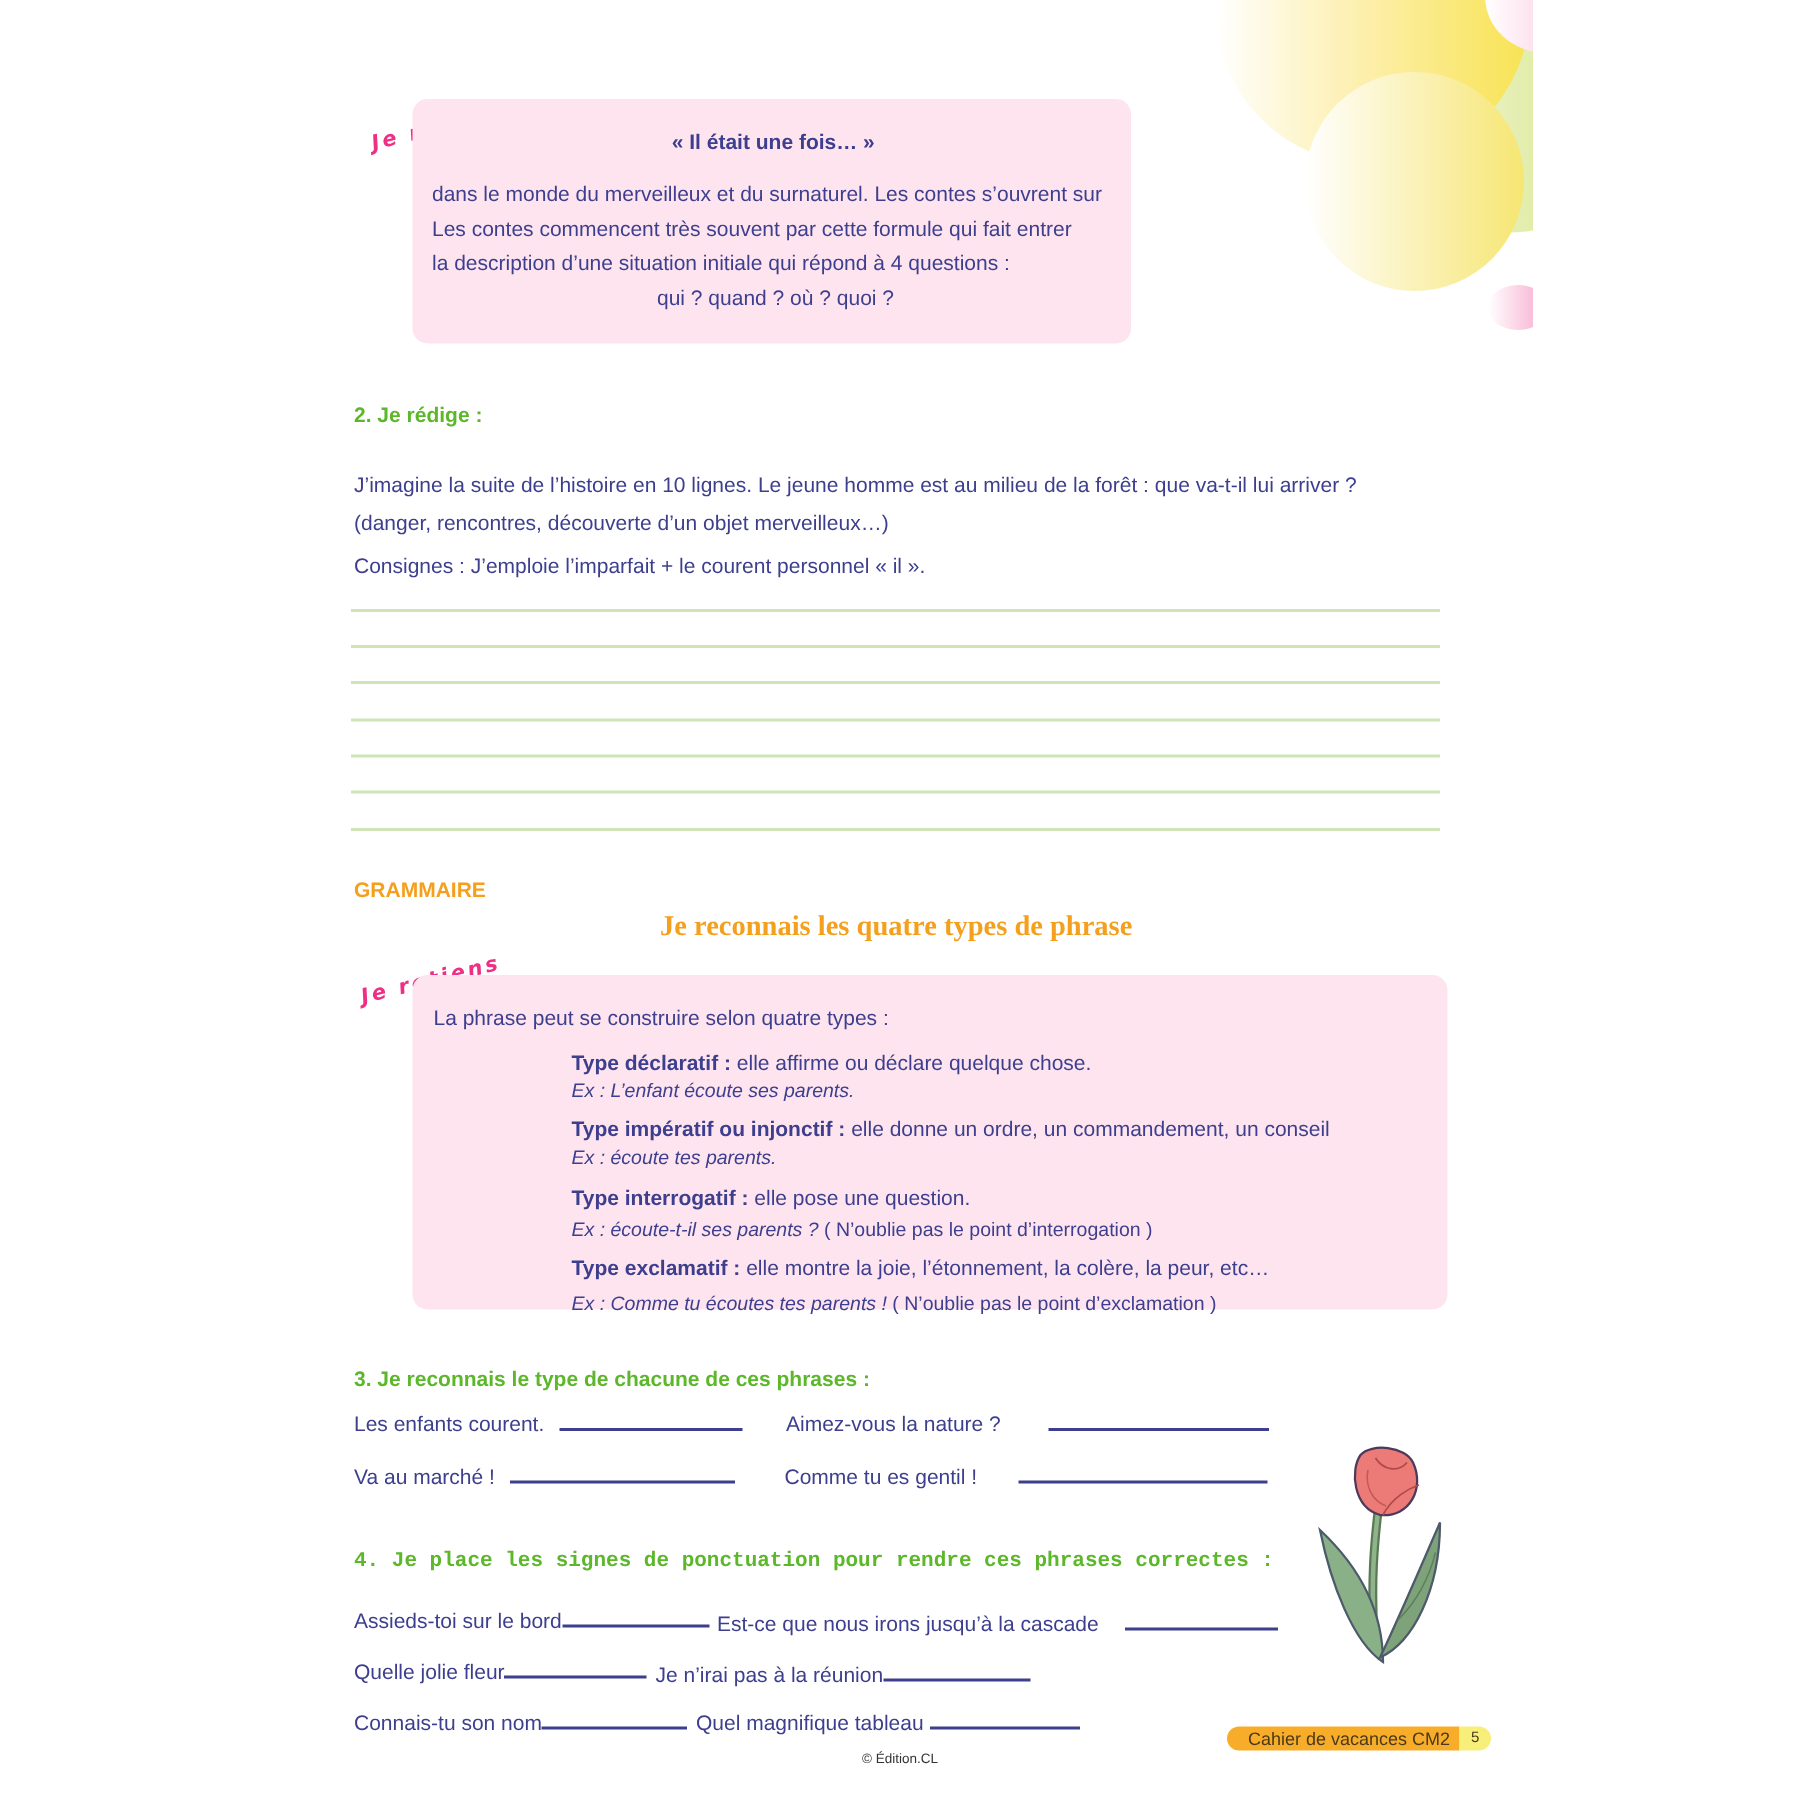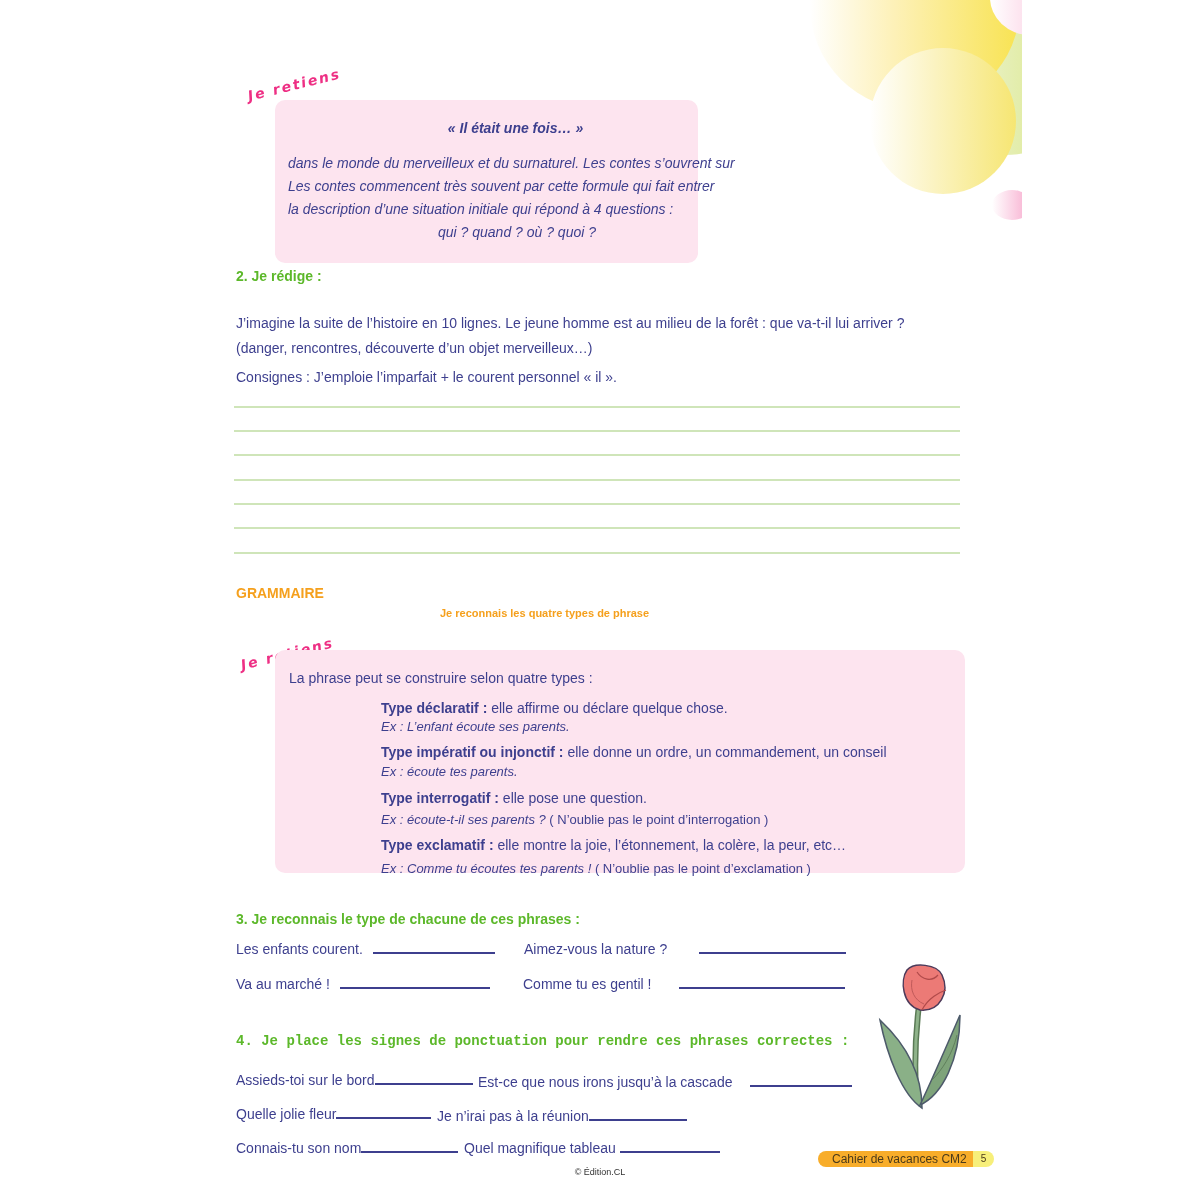--- a/index.html
+++ b/index.html
@@ -37,21 +37,21 @@
 
 <div class="decor">
   <div class="circle c2"></div>
   <div class="circle c1"></div>
   <div class="circle c3"></div>
   <div class="circle c4"></div>
   <div class="circle c5"></div>
 </div>
 
 <div class="retiens" style="left:250px; top:88px;">Je retiens</div>
-<div class="box" style="left:275px; top:100px; width:423px; height:163px;font-style:italic;">
+<div class="box" style="left:275px; top:66px; width:479px; height:163px;">
   <div class="abs blue bold" style="left:0; width:481px; top:20px; text-align:center; font-size:14px;">« Il était une fois…  »</div>
   <div class="abs blue" style="left:13px; width:458px; top:52px; font-size:14px; line-height:23px; text-align:justify;">
     <div>dans le monde du merveilleux et du surnaturel. Les contes s’ouvrent sur</div>
     <div>Les contes commencent très souvent par cette formule qui fait entrer</div>
     <div>la description d’une situation initiale qui répond à  4 questions :</div>
     <div style="text-align:center;">qui ? quand  ? où ? quoi ?</div>
   </div>
 </div>
 
 <div class="abs green t14" style="left:236px; top:268px;">2. Je rédige :</div>
@@ -61,21 +61,21 @@
 
 <div class="rule" style="top:406px;"></div>
 <div class="rule" style="top:430px;"></div>
 <div class="rule" style="top:454px;"></div>
 <div class="rule" style="top:479px;"></div>
 <div class="rule" style="top:503px;"></div>
 <div class="rule" style="top:527px;"></div>
 <div class="rule" style="top:552px;"></div>
 
 <div class="abs orange" style="left:236px; top:585px; font-size:14px;">GRAMMAIRE</div>
-<div class="abs orange" style="left:440px; top:607px; font-size:11px;">Je reconnais les quatre types de  phrase</div>
+<div class="abs orange" style="left:440px; top:607px; font-size:19px;font-family:Liberation Serif, serif;">Je reconnais les quatre types de  phrase</div>
 
 <div class="retiens" style="left:243px; top:657px;">Je retiens</div>
 <div class="box" style="left:275px; top:650px; width:690px; height:223px;">
   <div class="abs blue t14" style="left:14px; top:20px;">La phrase peut se construire selon quatre types :</div>
 
   <div class="abs blue t14" style="left:106px; top:50px; white-space:nowrap;">
     <span class="bold">Type déclaratif  :</span><span> elle affirme ou déclare quelque  chose.</span>
   </div>
   <div class="abs blue ital" style="left:106px; top:69px; font-size:13px;">Ex : L’enfant écoute ses  parents.</div>
 

